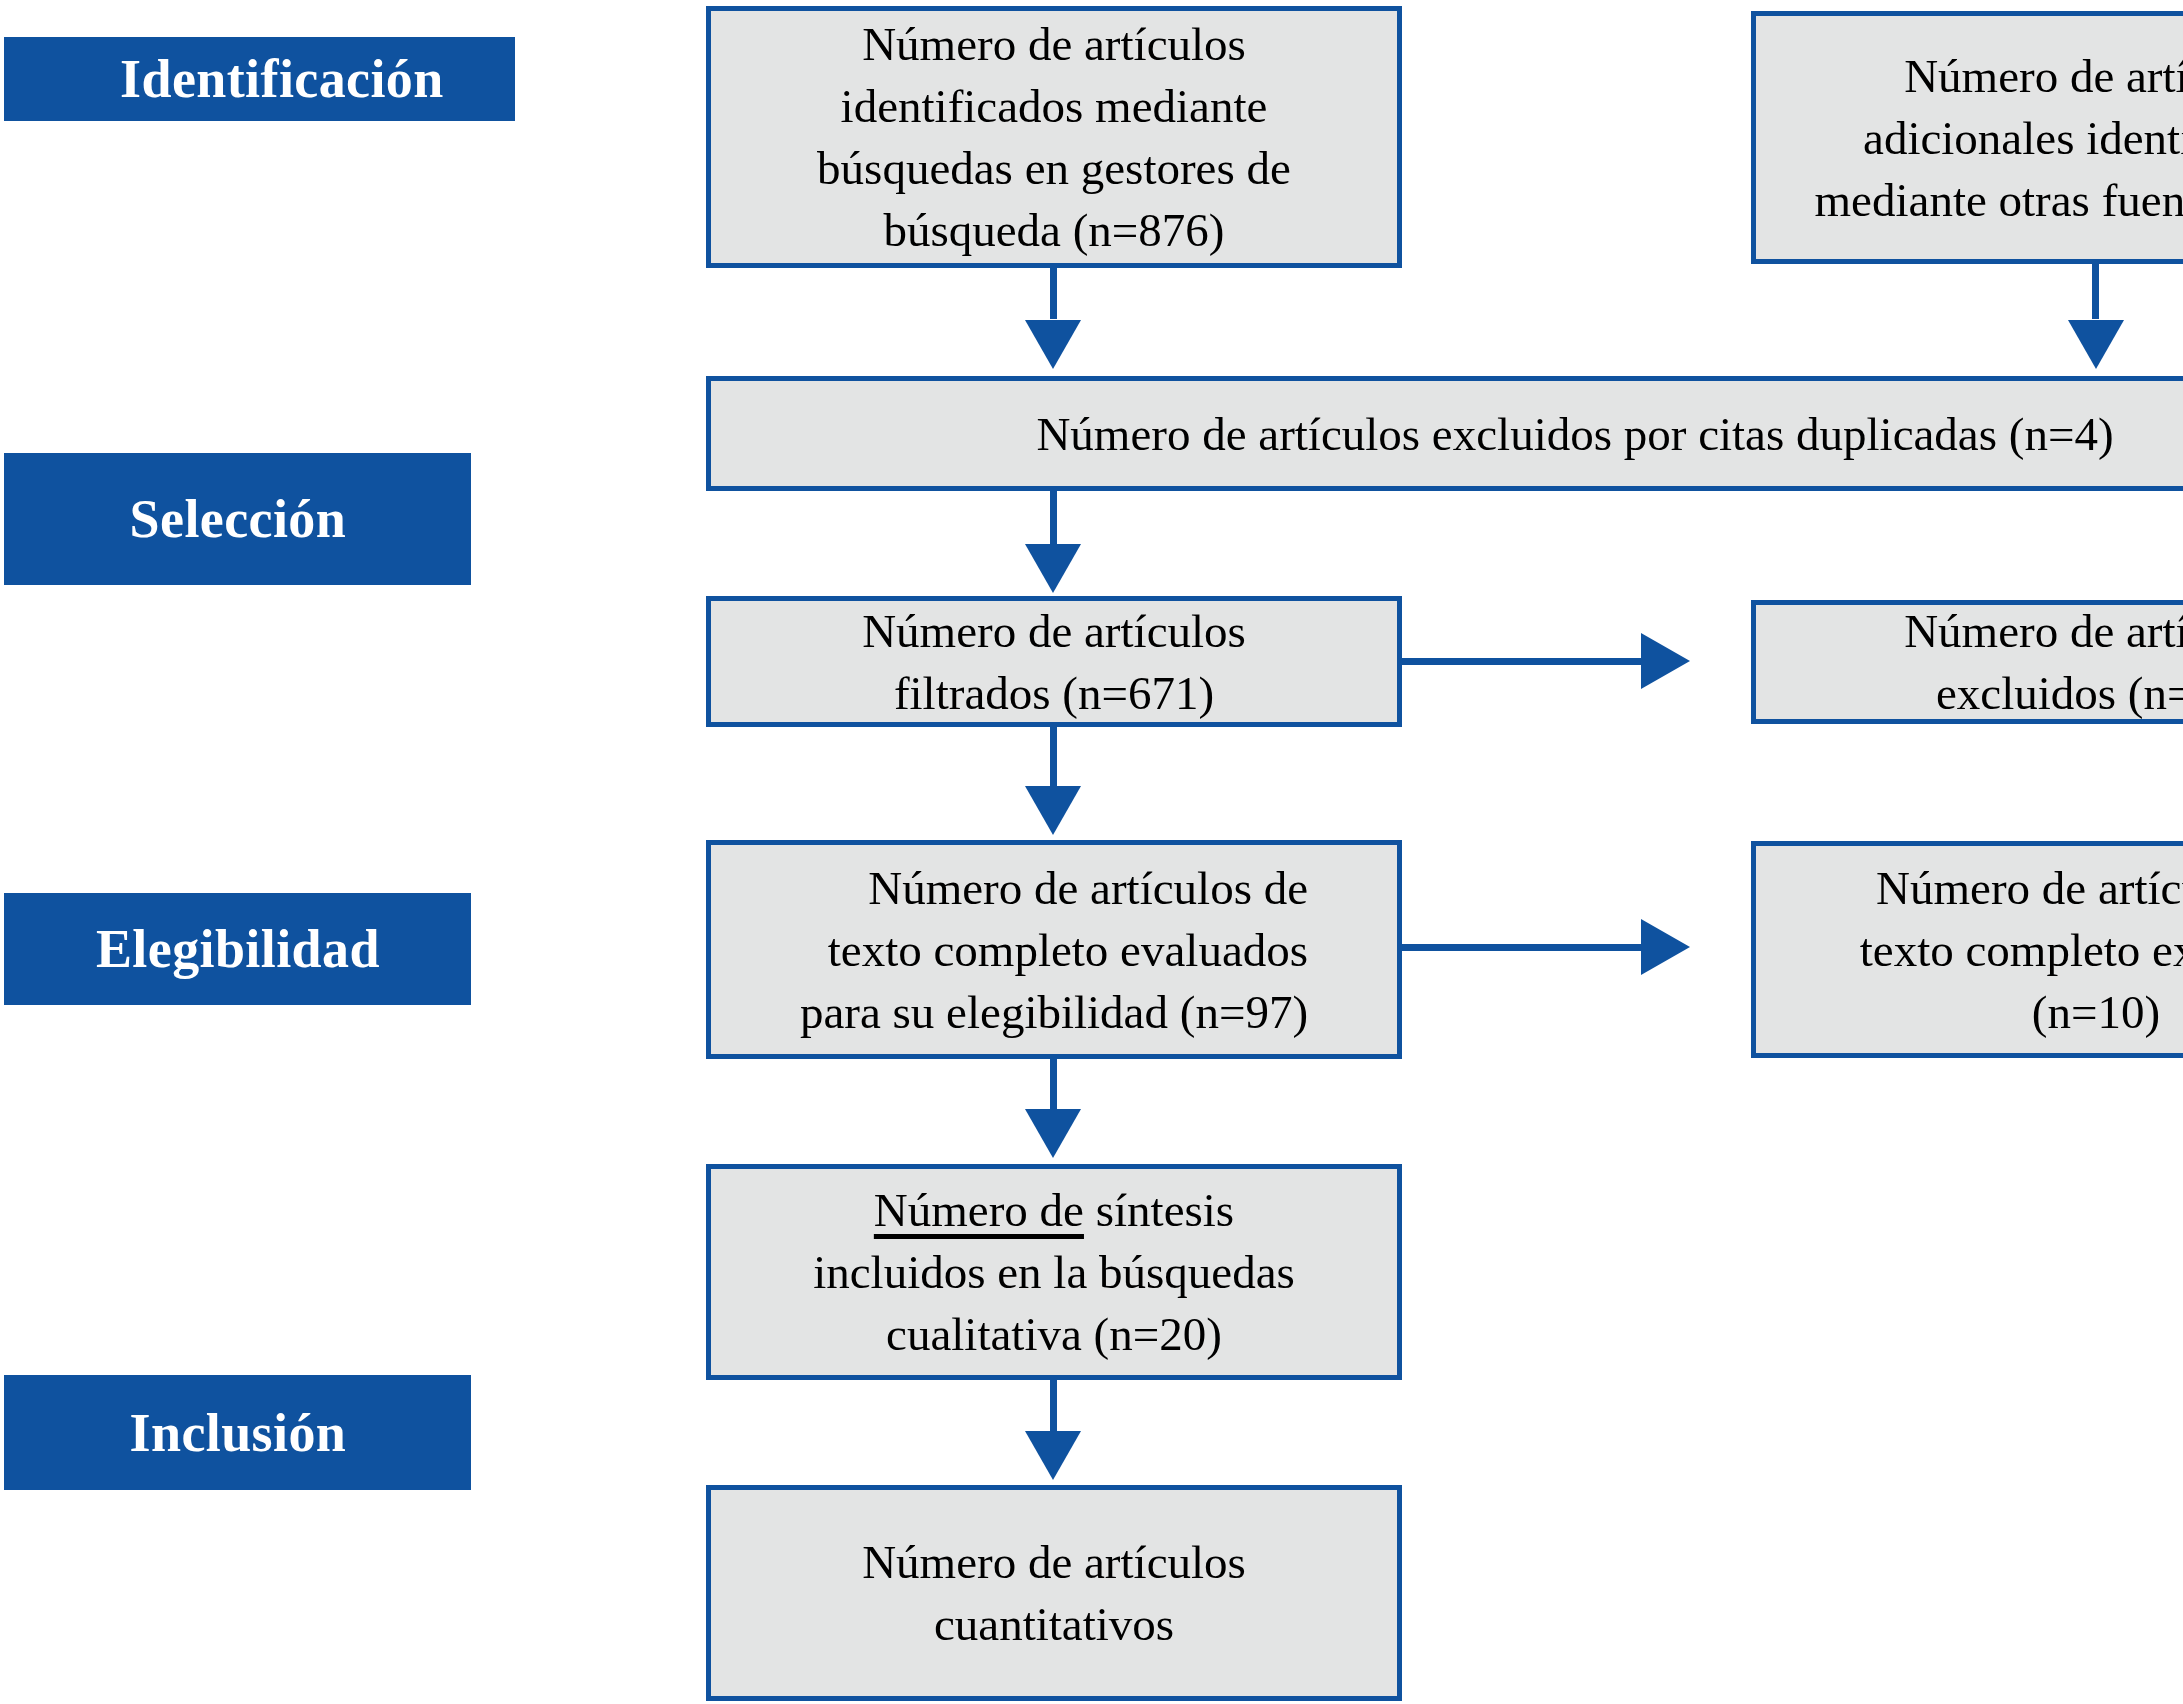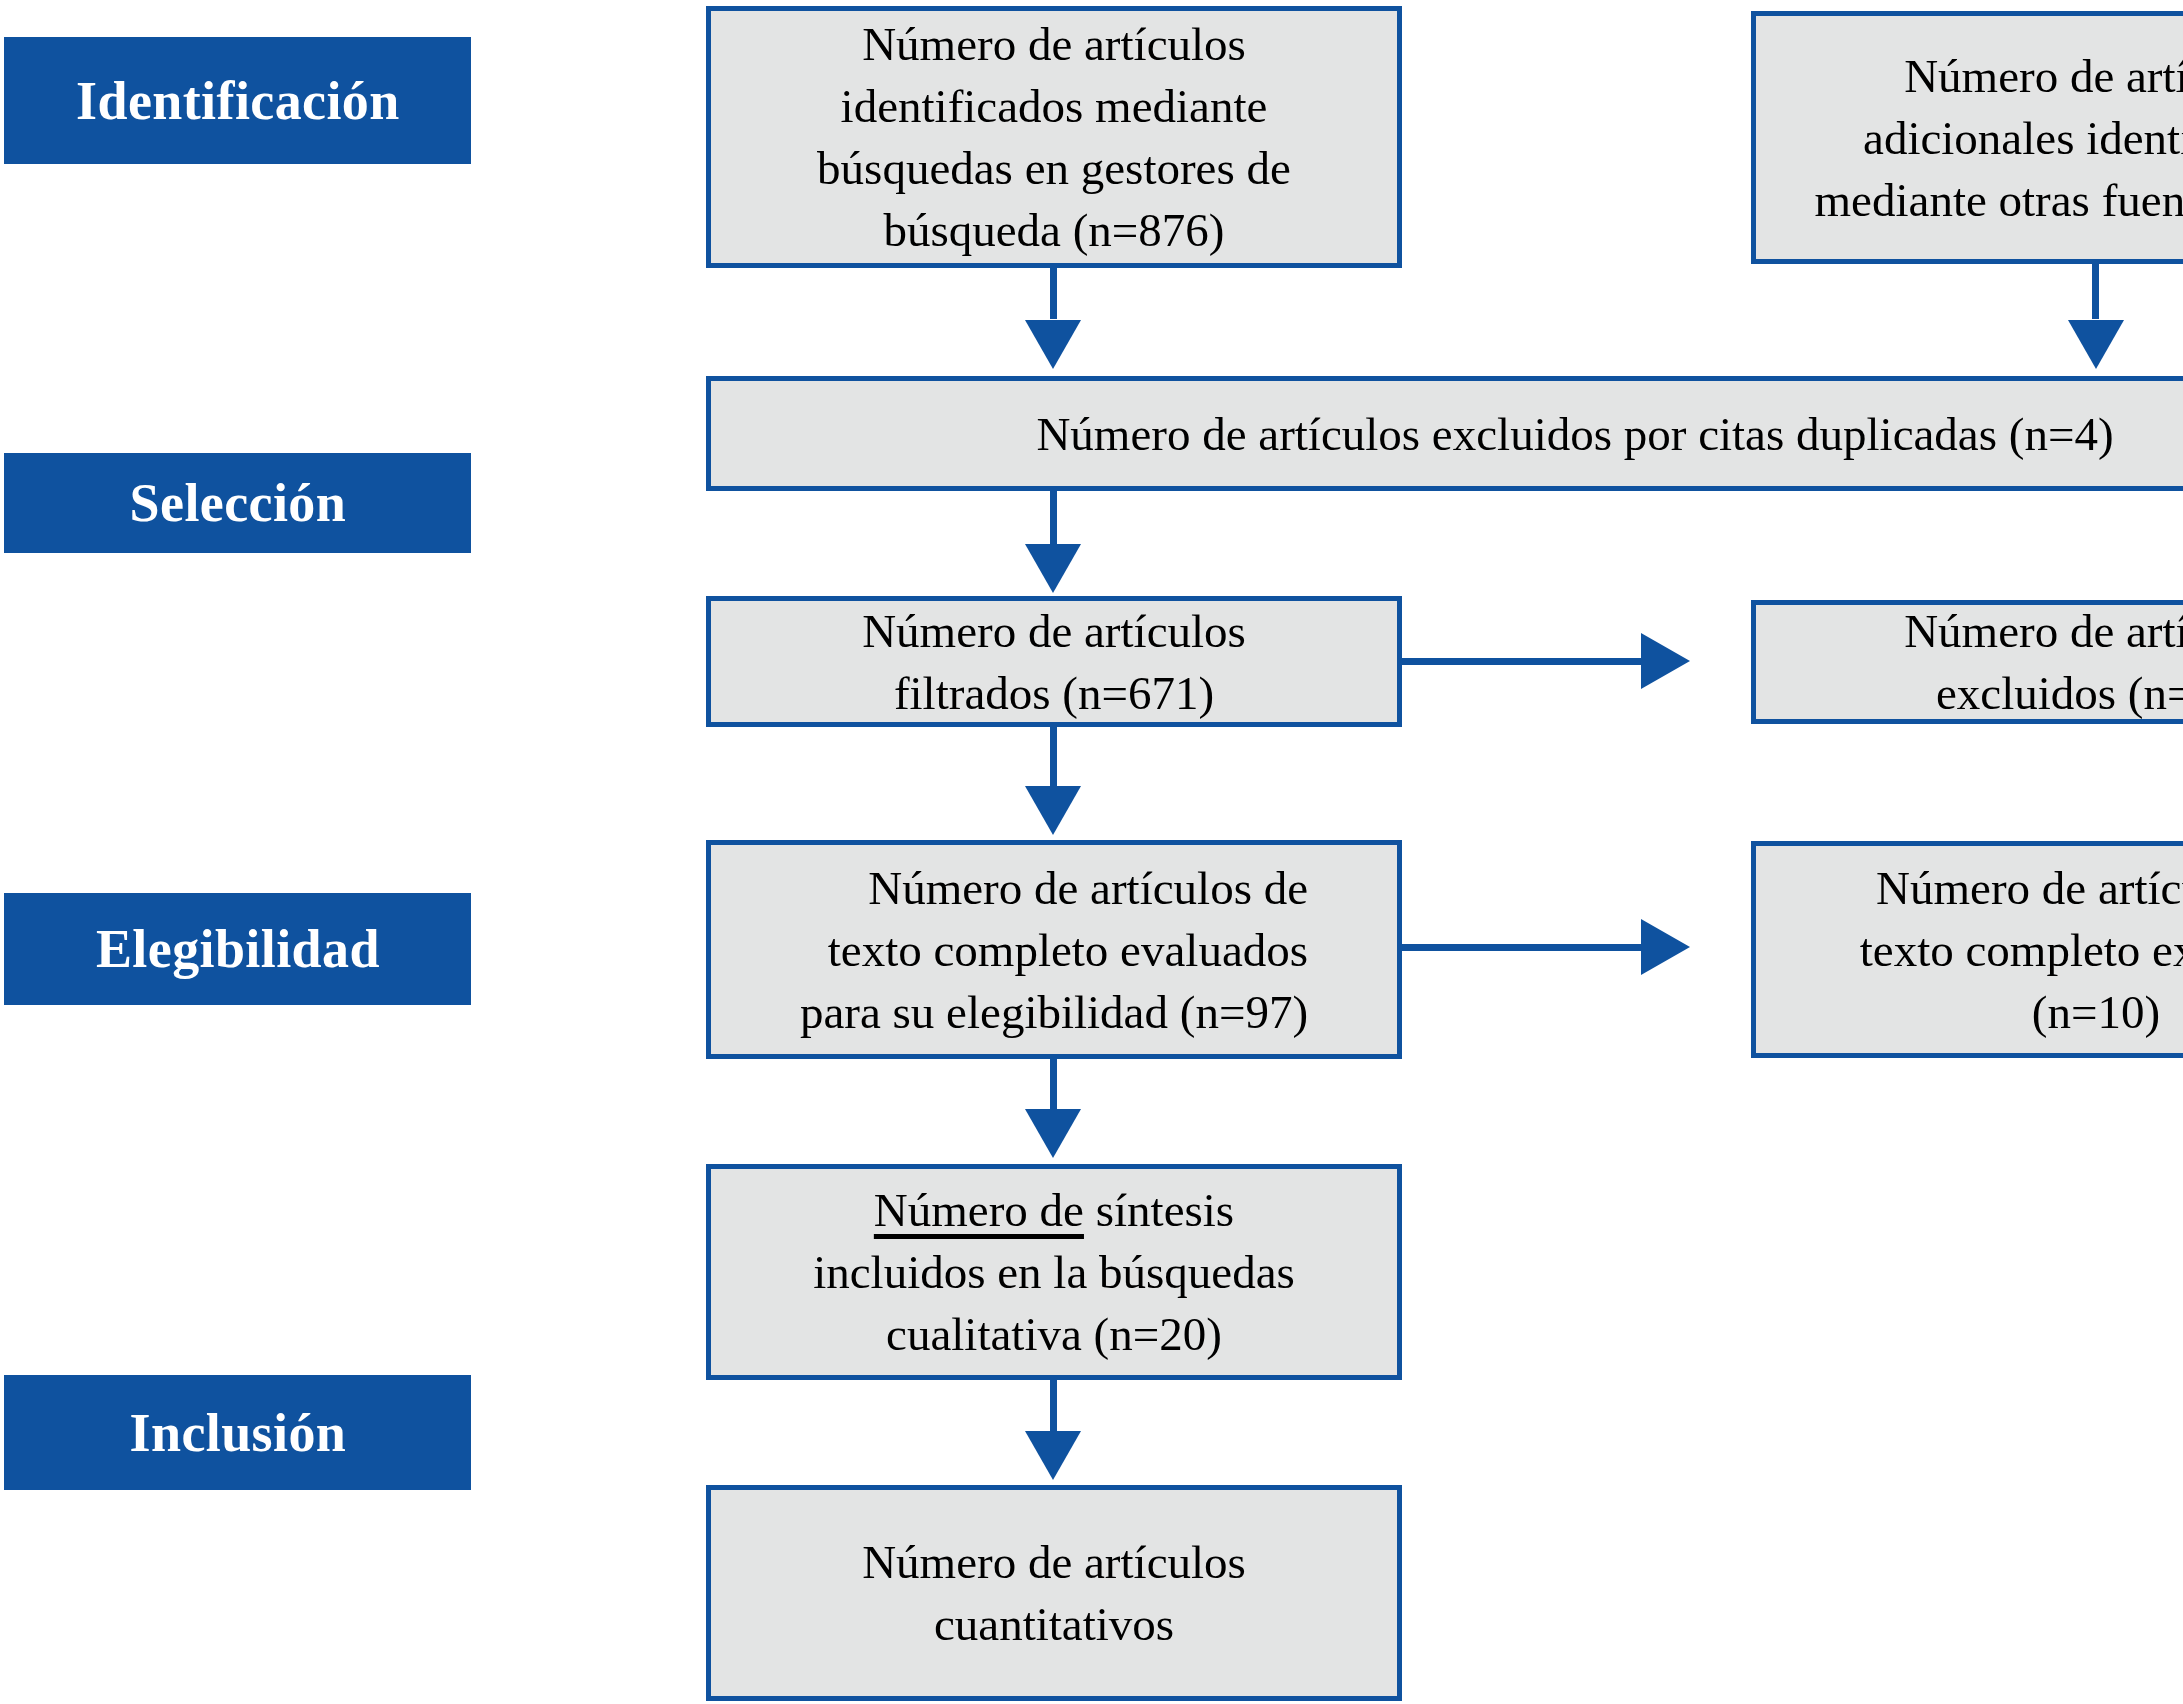--- a/index.html
+++ b/index.html
@@ -33,24 +33,24 @@
   .head-right{position:absolute;width:0;height:0;
     border-top:28px solid transparent;border-bottom:28px solid transparent;
     border-left:49px solid var(--blue);}
   .u{text-decoration:underline;text-decoration-thickness:4.8px;text-underline-offset:7.9px;}
 </style>
 </head>
 <body>
 
 <div class="canvas">
 
-  <div class="stage" style="top:37px;height:127px;">
+  <div class="stage" style="top:37px;height:84px;padding-left:44px;">
     <span>Identificación</span>
   </div>
-  <div class="stage" style="top:453px;height:100px;">
+  <div class="stage" style="top:453px;height:132px;">
     <span>Selección</span>
   </div>
   <div class="stage" style="top:871px;height:112px;margin-top:22px;">
     <span>Elegibilidad</span>
   </div>
   <div class="stage" style="top:1375px;height:115px;align-items:center;">
     <span>Inclusión</span>
   </div>
 
   <div class="box" style="left:706px;top:6.1px;width:696px;height:262px;">

